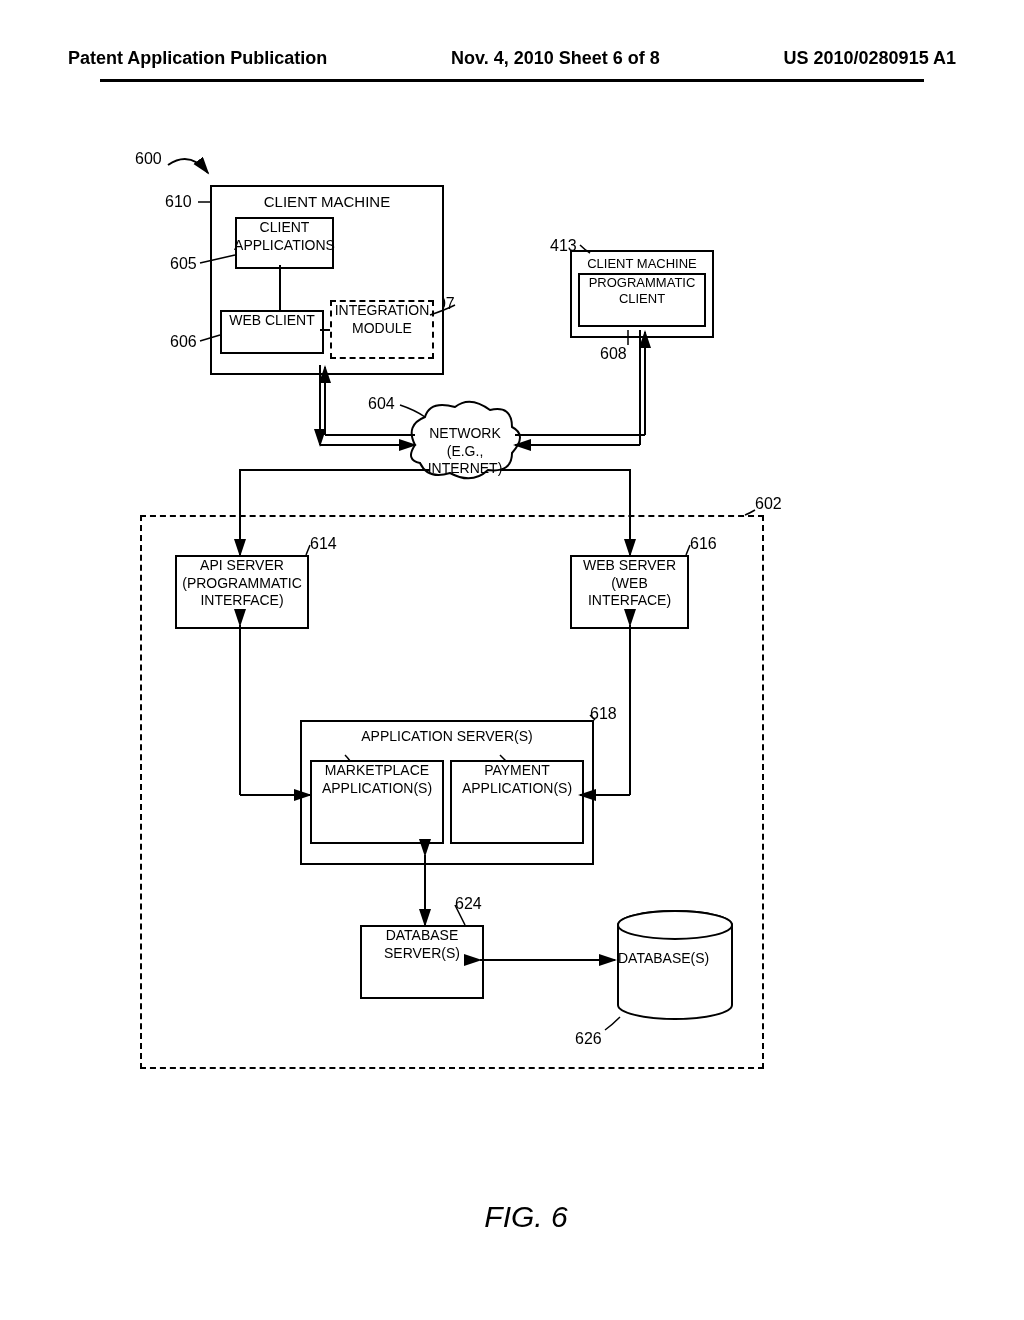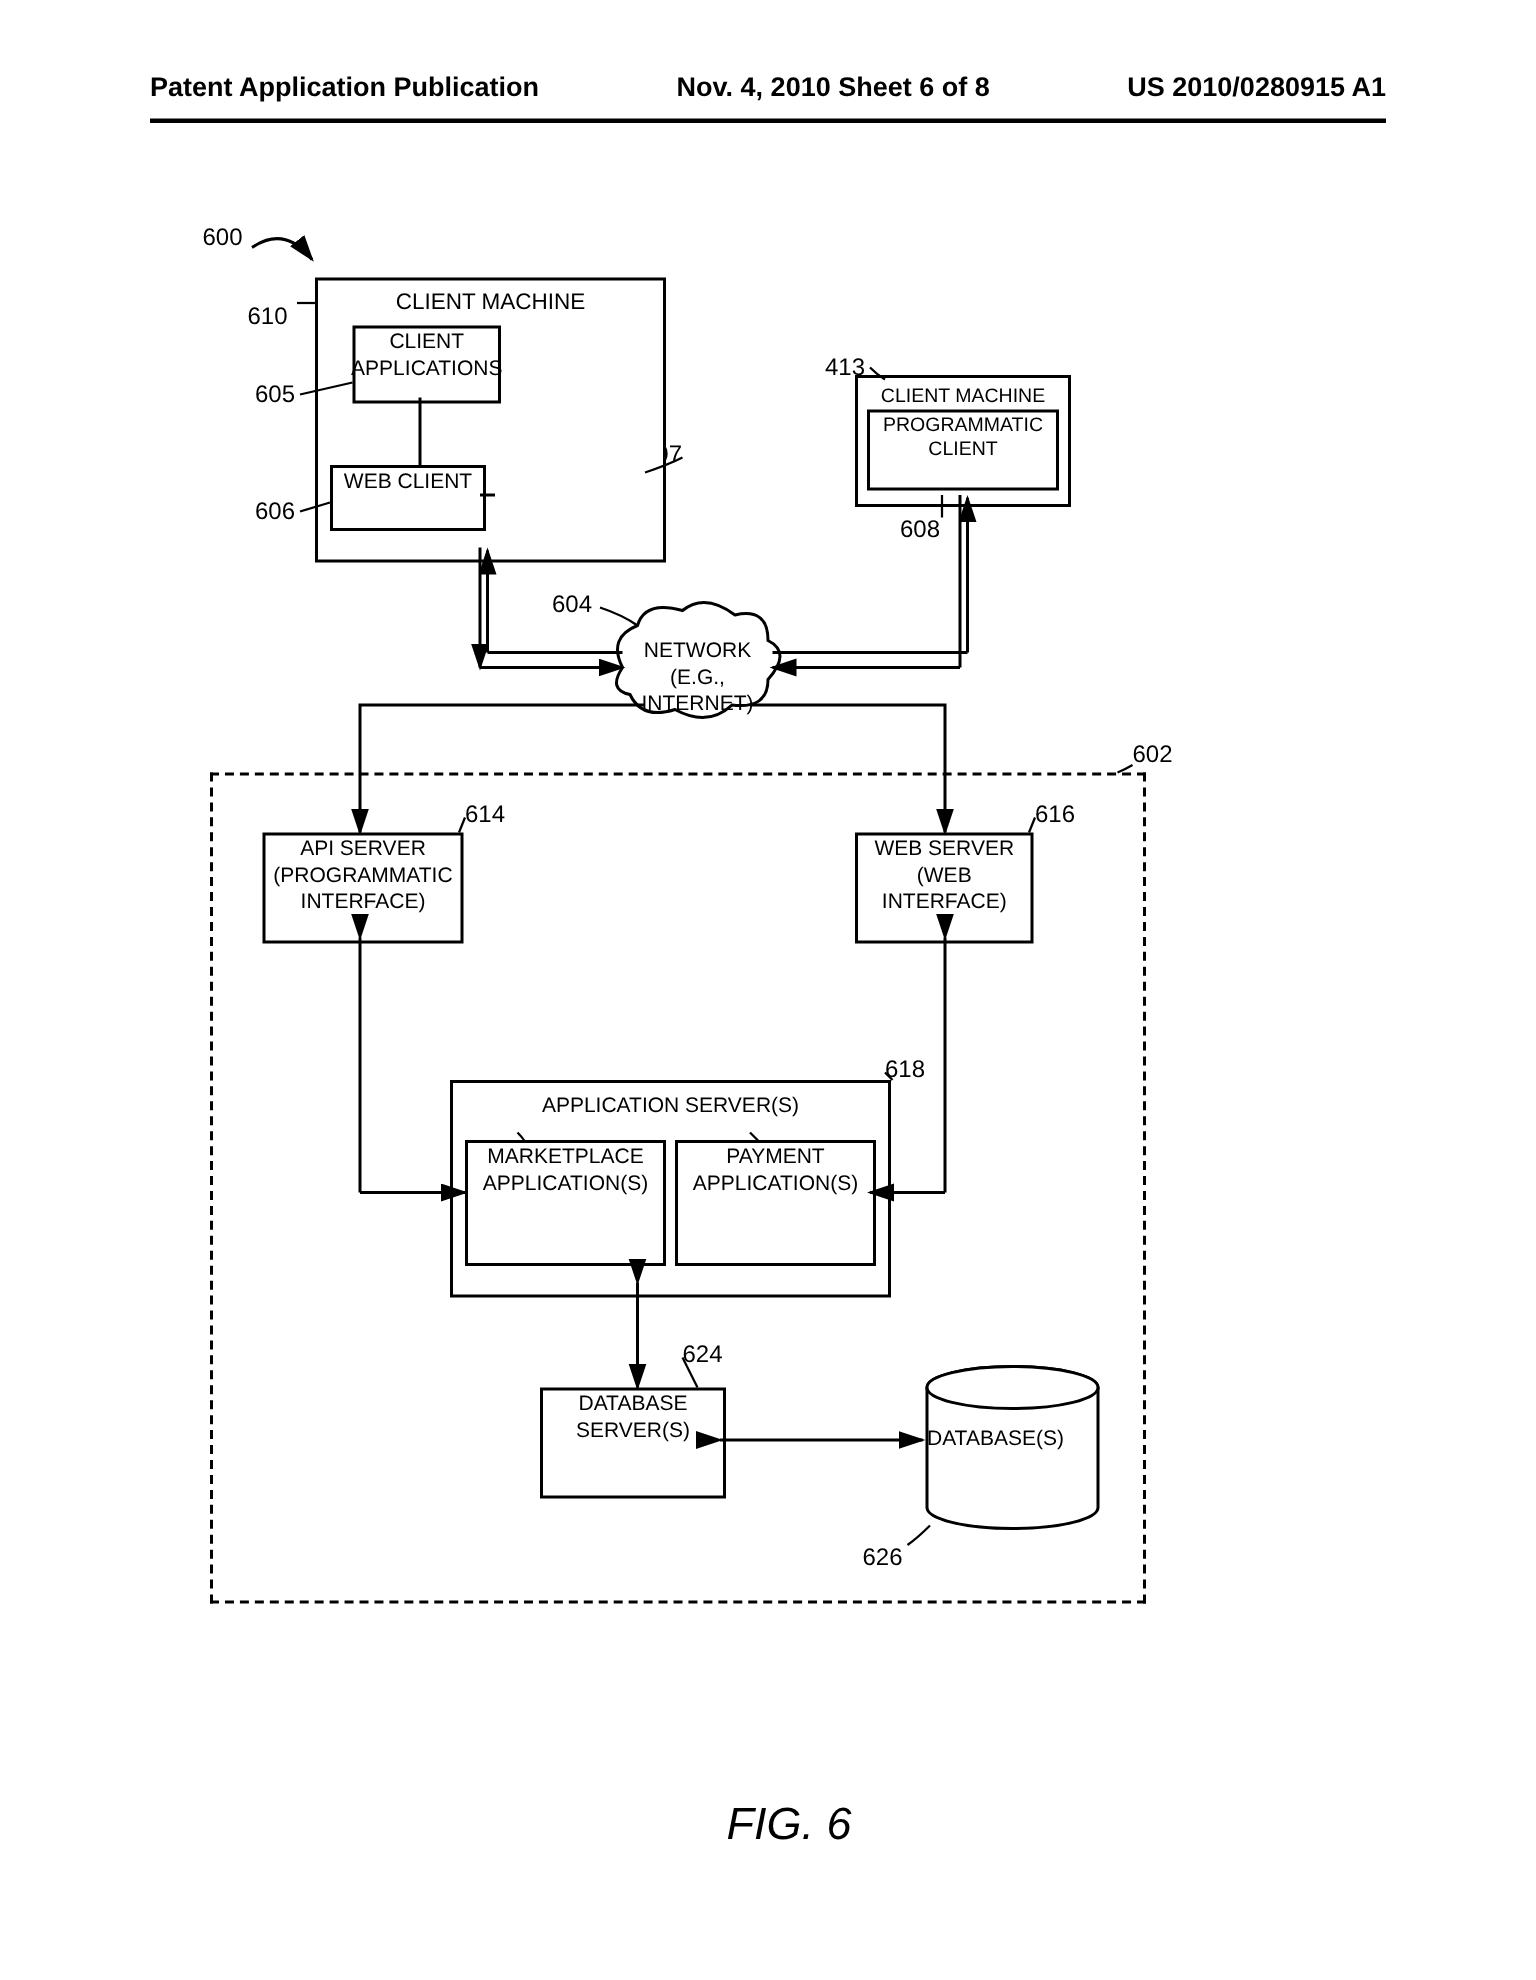--- a/index.html
+++ b/index.html
@@ -1,16 +1,16 @@
 <!DOCTYPE html>
 <html><head>
 <meta charset="utf-8">
 <style>
 body{margin:0;font-family:Arial,Helvetica,sans-serif;background:#fff;width:1024px;height:1320px;position:relative}
-.header{display:flex;justify-content:space-between;padding:48px 100px 0;font-weight:bold;font-size:18px}
+.header{display:flex;justify-content:space-between;padding:48px 68px 0;font-weight:bold;font-size:18px}
 .hr{border-top:3px solid #000;margin:10px 100px 0}
 .canvas{position:absolute;left:150px;top:155px;width:720px;height:980px}
 .box{position:absolute;border:2px solid #000;text-align:center;font-size:14px;display:flex;align-items:flex-start;justify-content:center;background:#fff}
 .ref{position:absolute;font-size:16px}
 .figcap{position:absolute;left:14px;width:100%;text-align:center;font-style:italic;font-size:30px;top:1200px}
 svg{position:absolute;left:0;top:0;overflow:visible}
 .dashed{border:2px dashed #000;position:absolute}
 .lbl{white-space:pre-line;line-height:1.25}
 </style>
 </head>
@@ -19,21 +19,21 @@
 <div class="header">
   <span>Patent Application Publication</span>
   <span>Nov. 4, 2010  Sheet 6 of 8</span>
   <span>US 2010/0280915 A1</span>
 </div>
 <div class="hr"></div>
 
 <div class="canvas">
 
   <div class="ref" style="left:-15px;top:-5px">600</div>
-  <div class="ref" style="left:15px;top:48px">610</div>
+  <div class="ref" style="left:15px;top:38px">610</div>
   <div class="ref" style="left:20px;top:100px">605</div>
   <div class="ref" style="left:20px;top:178px">606</div>
   <div class="ref" style="left:278px;top:140px">607</div>
   <div class="ref" style="left:400px;top:82px">413</div>
   <div class="ref" style="left:450px;top:190px">608</div>
   <div class="ref" style="left:218px;top:240px">604</div>
   <div class="ref" style="left:605px;top:340px">602</div>
   <div class="ref" style="left:160px;top:380px">614</div>
   <div class="ref" style="left:540px;top:380px">616</div>
   <div class="ref" style="left:440px;top:550px">618</div>
@@ -44,20 +44,24 @@
 
   <div class="box" style="left:60px;top:30px;width:230px;height:180px;align-items:flex-start;padding-top:6px;font-size:15px">
     <span class="lbl">CLIENT MACHINE</span>
   </div>
   <div class="box" style="left:85px;top:62px;width:95px;height:48px">
       <span class="lbl">CLIENT
 APPLICATIONS</span>
     </div>
   <div class="box" style="left:70px;top:155px;width:100px;height:40px">
       <span class="lbl">WEB CLIENT</span>
+    </div>
+  <div class="box" style="left:180px;top:145px;width:100px;height:55px;border-style:dashed">
+      <span class="lbl">INTEGRATION
+MODULE</span>
     </div>
 
   <div class="box" style="left:420px;top:95px;width:140px;height:80px;align-items:flex-start;padding-top:4px;font-size:13px">
       <span class="lbl">CLIENT MACHINE</span>
     </div>
   <div class="box" style="left:428px;top:118px;width:124px;height:50px;font-size:13px">
       <span class="lbl">PROGRAMMATIC
 CLIENT</span>
     </div>
 

